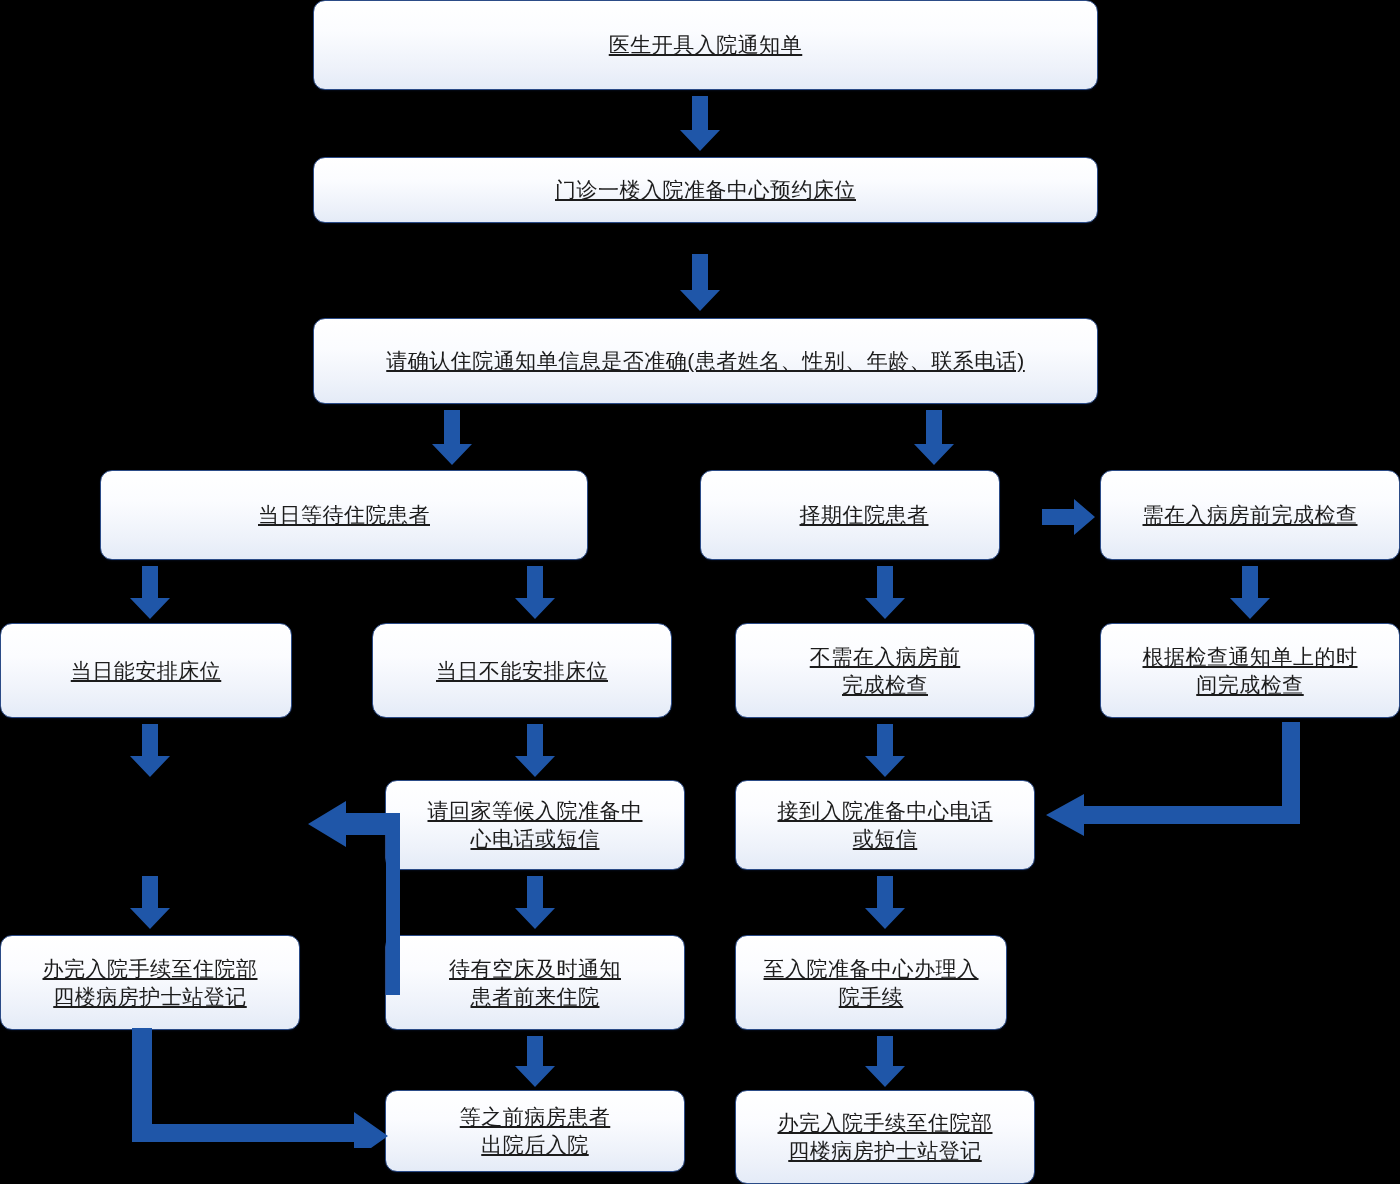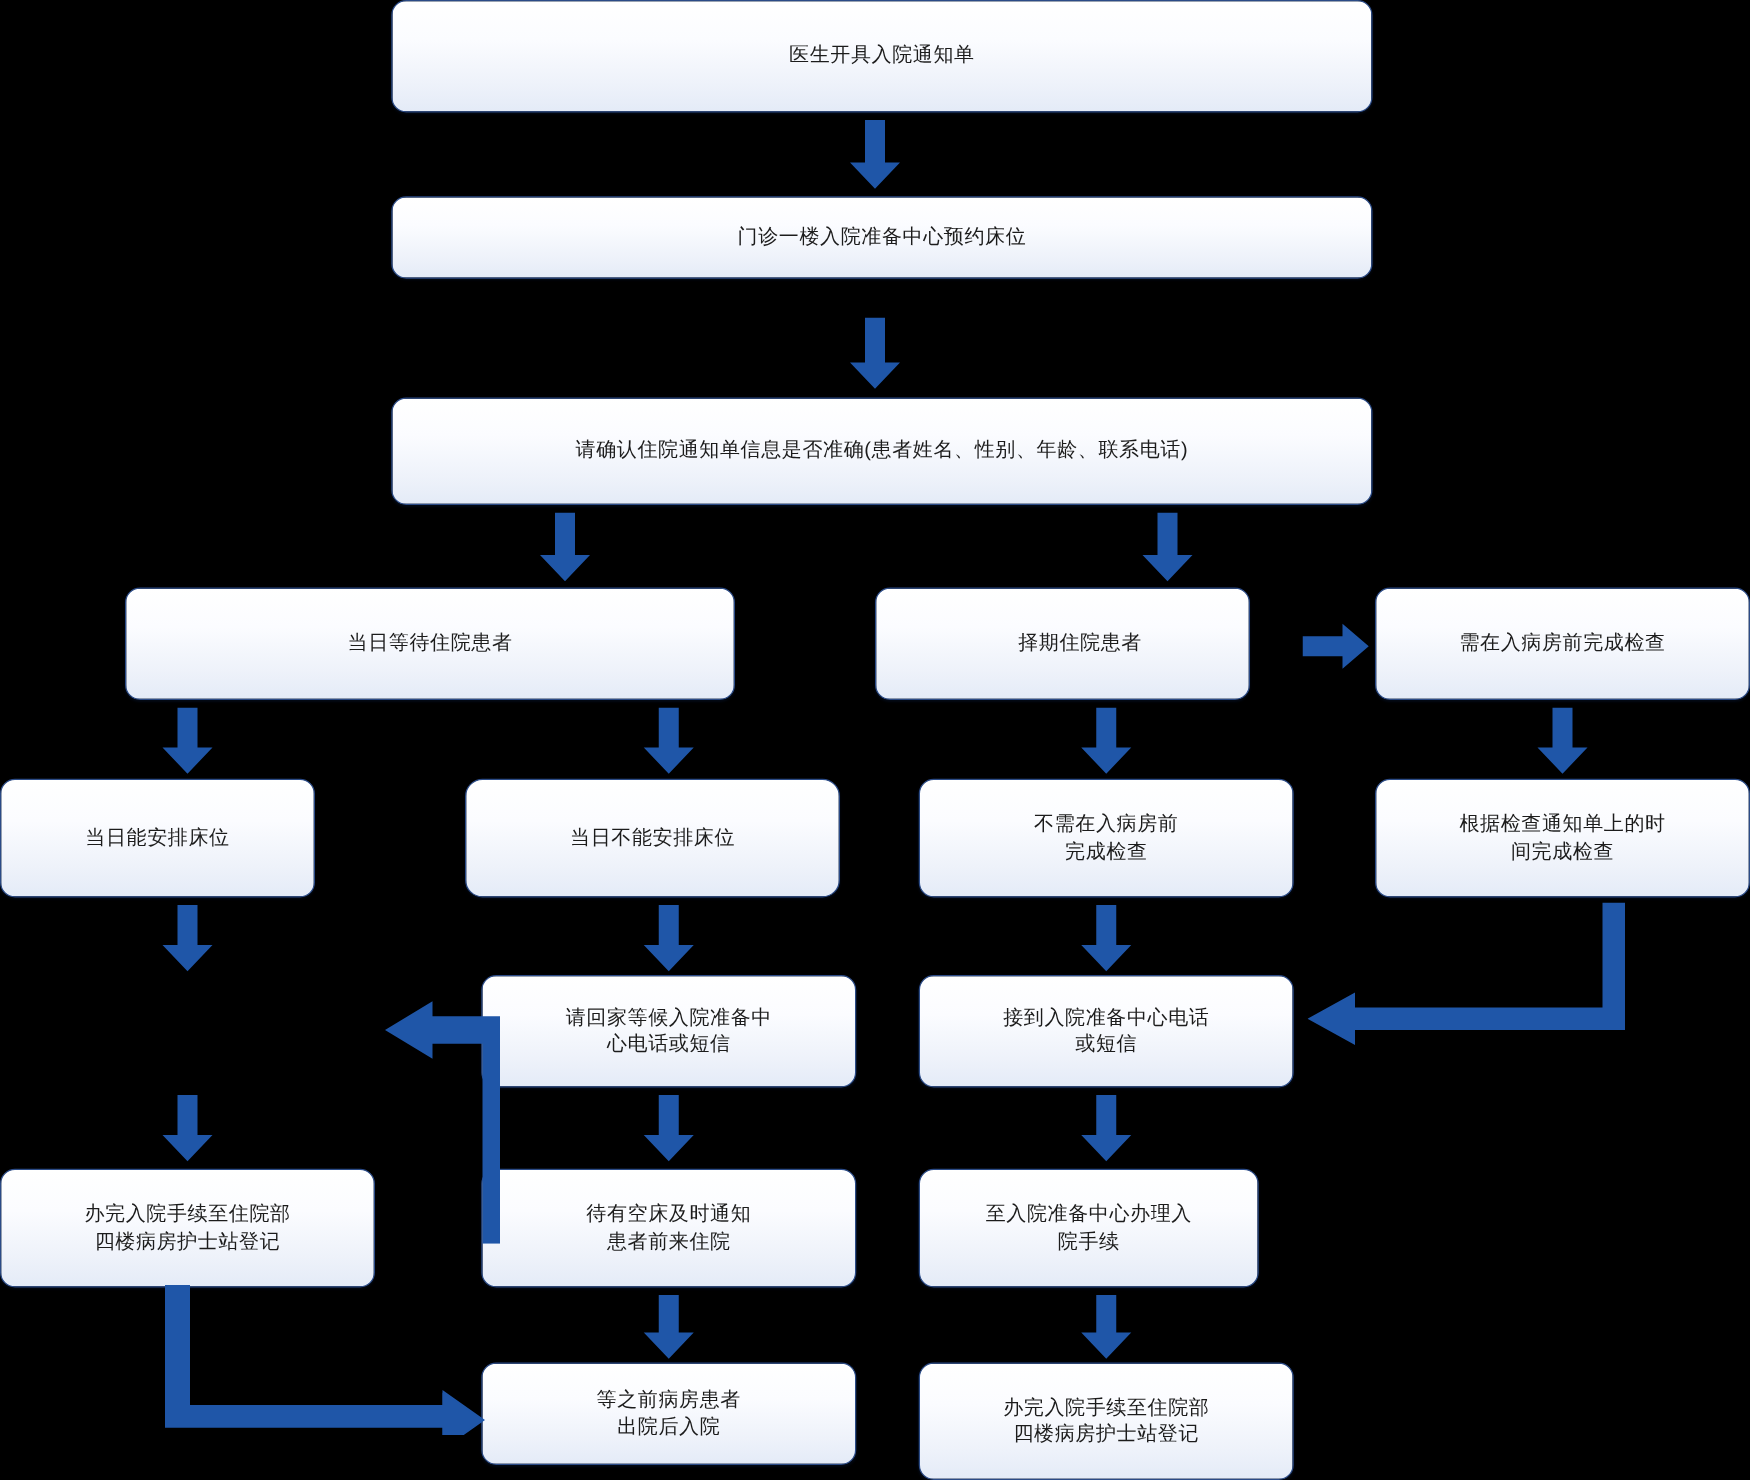--- a/index.html
+++ b/index.html
@@ -3,22 +3,22 @@
 <meta charset="utf-8">
 <style>
   html,body{margin:0;padding:0;background:#000;}
   #stage{position:relative;width:1400px;height:1184px;background:#000;
          font-family:"Liberation Sans","DejaVu Sans",sans-serif;overflow:hidden;}
   .node{position:absolute;box-sizing:border-box;
         background:linear-gradient(180deg,#ffffff 0%,#fbfcff 35%,#eef2fa 75%,#e4ebf7 100%);
         border:1px solid #2b4b87;border-radius:12px;
         box-shadow:0 1px 2px rgba(10,25,60,.35);
         display:flex;align-items:center;justify-content:center;text-align:center;}
-  .node span{color:#1c1c1c;font-size:16px;line-height:1.32;letter-spacing:.5px;
-             padding:0 12px;display:block;white-space:pre-line;}
+  .node span{color:#1c1c1c;font-size:21px;line-height:1.32;letter-spacing:.5px;
+             padding:0 12px;display:block;white-space:pre-line;text-decoration:underline;}
   .arrow{position:absolute;}
   .arrow svg{display:block;}
 </style>
 </head>
 <body>
 
 <div id="stage">
 
   <div class="node" style="left:313px;top:0px;width:785px;height:90px;">
     <span>医生开具入院通知单</span>
@@ -37,21 +37,21 @@
   </div>
 
   <div class="node" style="left:700px;top:470px;width:300px;height:90px;padding-left:28px;">
     <span>择期住院患者</span>
   </div>
 
   <div class="node" style="left:1100px;top:470px;width:300px;height:90px;">
     <span>需在入病房前完成检查</span>
   </div>
 
-  <div class="node" style="left:0px;top:623px;width:252px;height:95px;">
+  <div class="node" style="left:0px;top:623px;width:292px;height:95px;">
     <span>当日能安排床位</span>
   </div>
 
   <div class="node" style="left:372px;top:623px;width:300px;height:95px;border-radius:14px;">
     <span>当日不能安排床位</span>
   </div>
 
   <div class="node" style="left:1100px;top:623px;width:300px;height:95px;">
     <span>根据检查通知单上的时
 间完成检查</span>

